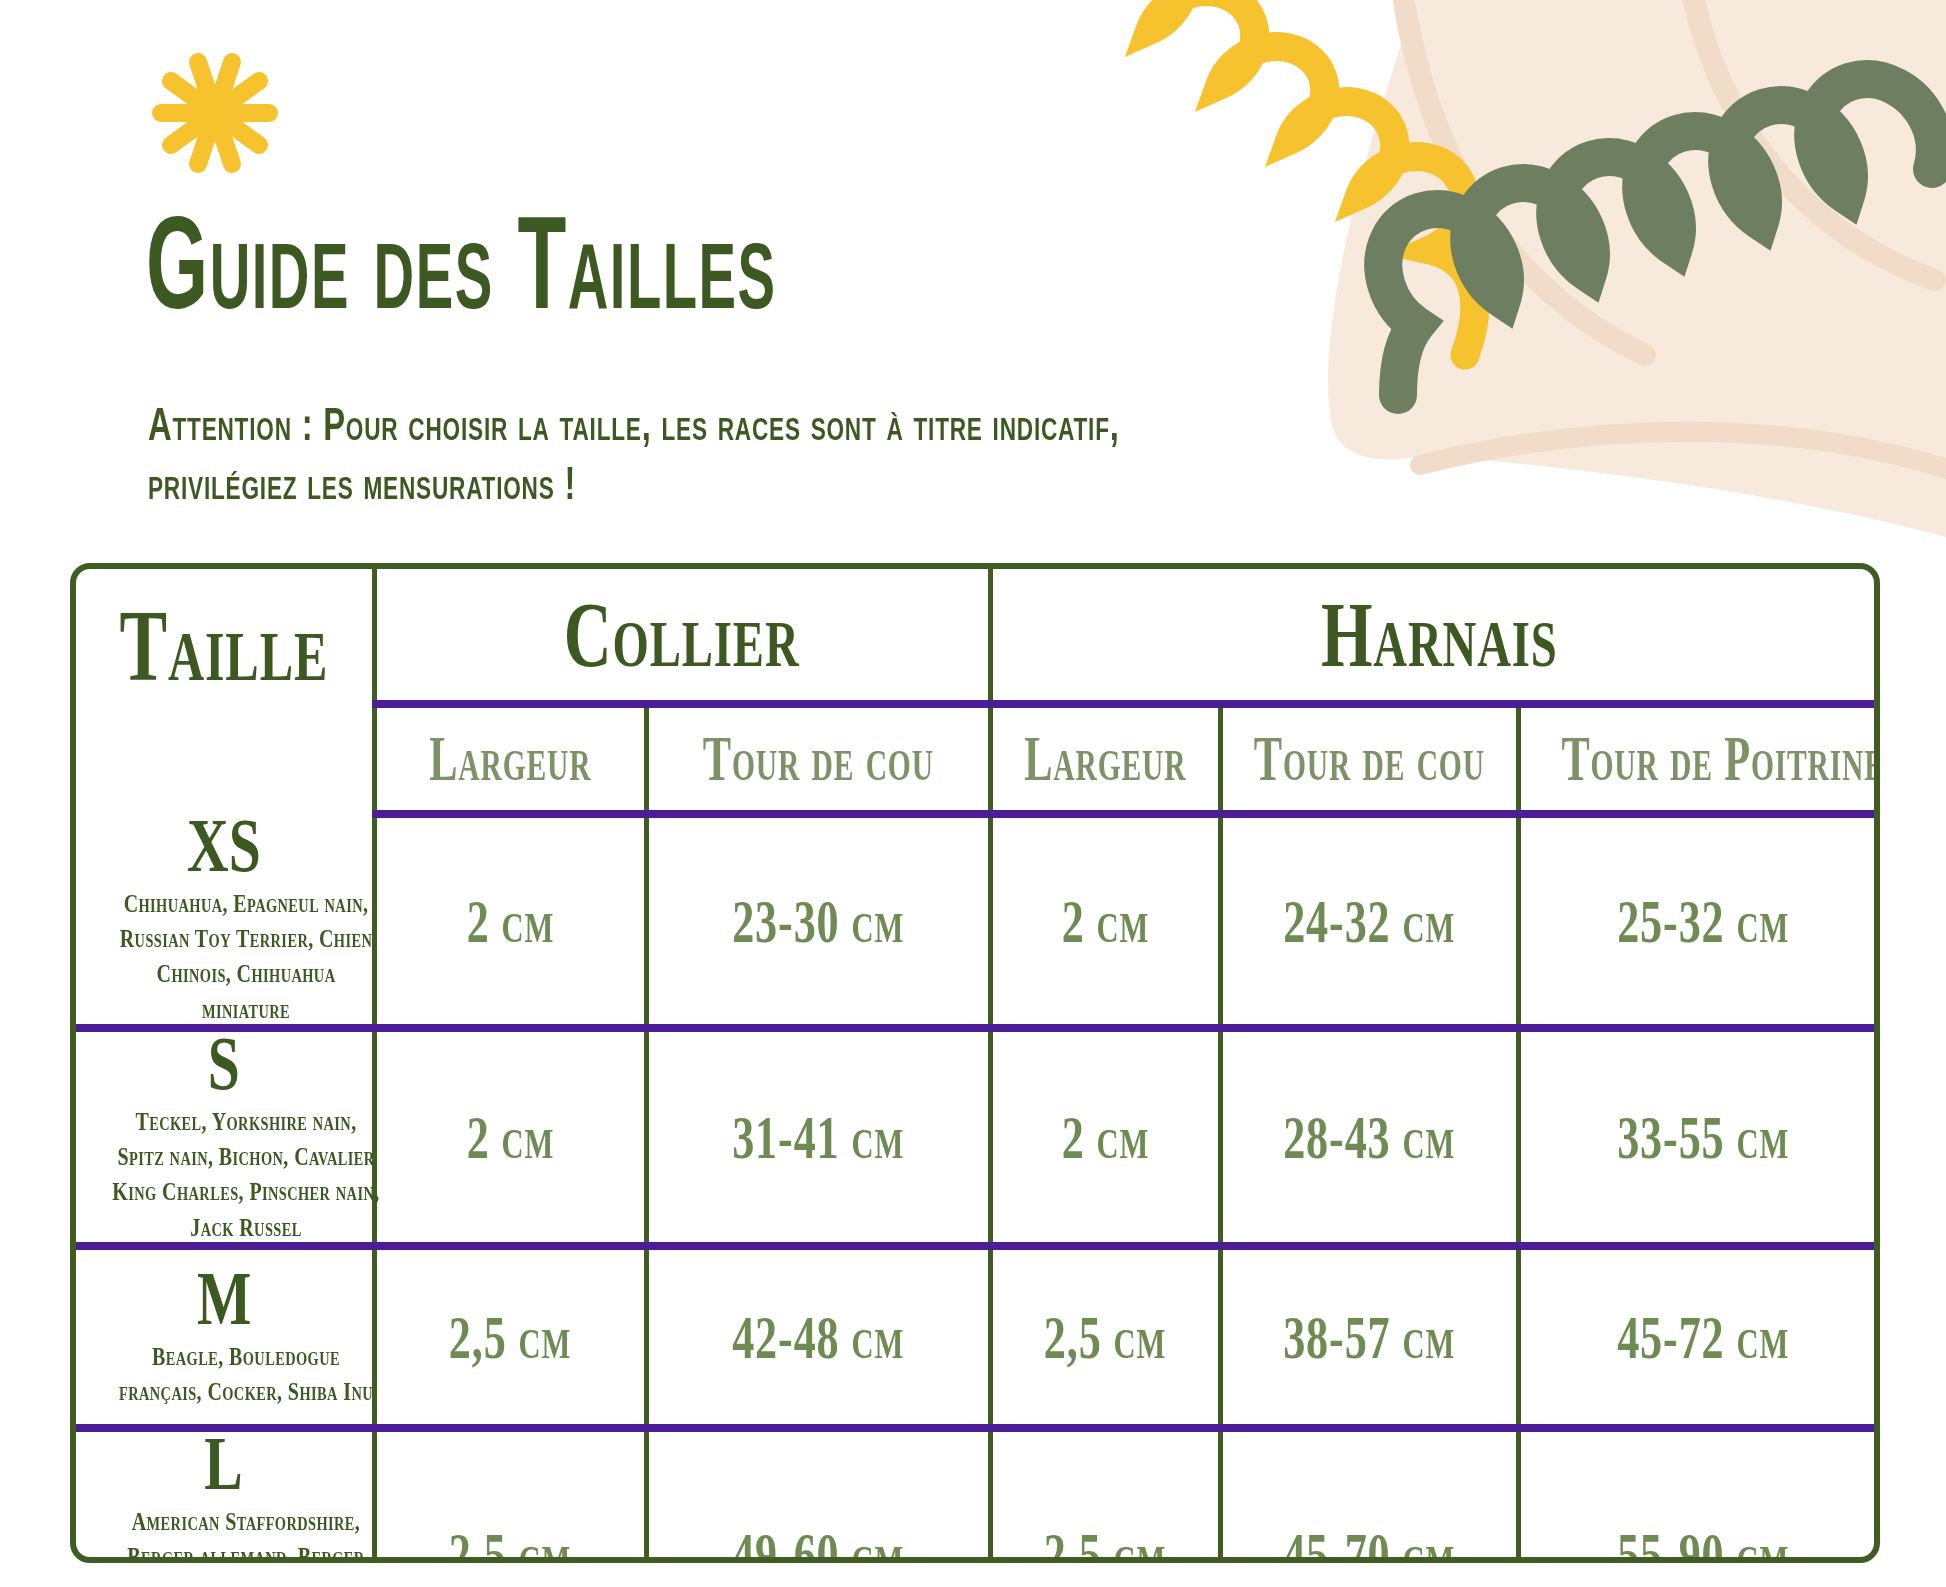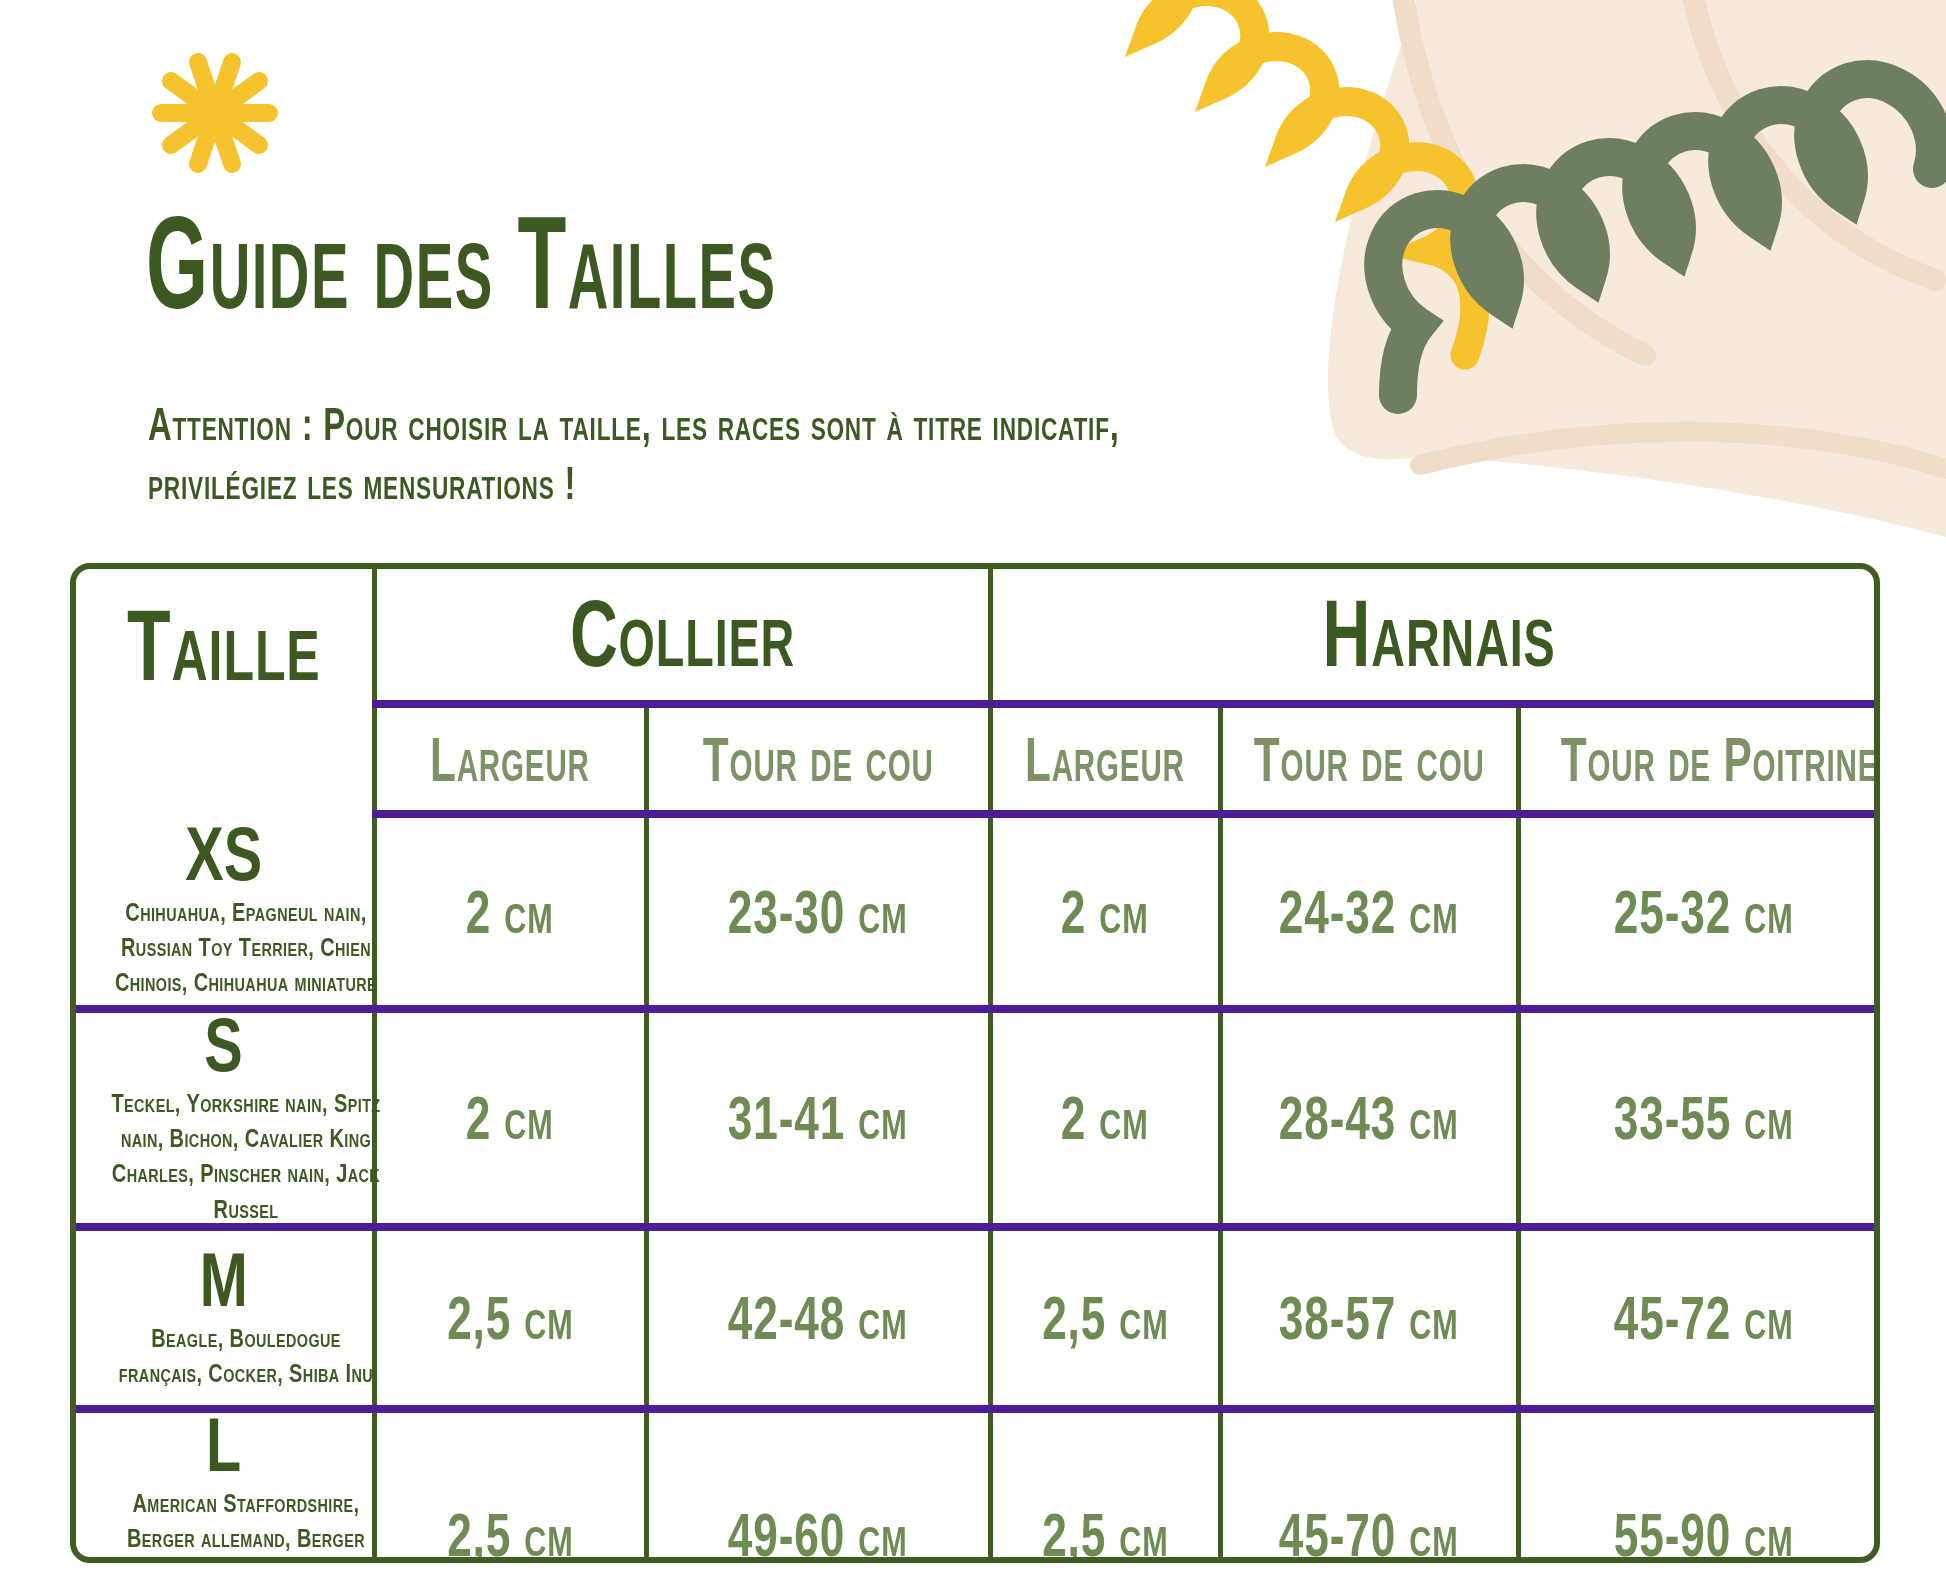--- a/index.html
+++ b/index.html
@@ -38,21 +38,21 @@
     position:absolute; left:62px; top:563px;
     width:1810px; height:1000px;
     border:6px solid #3f5c22; border-radius:20px;
     background:#ffffff; overflow:hidden;
   }
   table.size-table {
     width:100%; height:100%;
     border-collapse:collapse; table-layout:fixed;
     text-align:center;
   }
-  td { vertical-align:middle; }
+  td { vertical-align:middle;font-family:Liberation Serif, serif; }
   .bR { border-right:5px solid #3f5c22; }
   .bB { border-bottom:8px solid #4c1d95; }
 
   .big-text {
     display:inline-block; font-size:78px; font-weight:bold;
     letter-spacing:1px; white-space:nowrap;
     transform:scale(0.85,1.2); color:#3d5922;
   }
   .taille-cell { vertical-align:top; padding-top:28px; }
   .taille-text { font-size:84px; }

